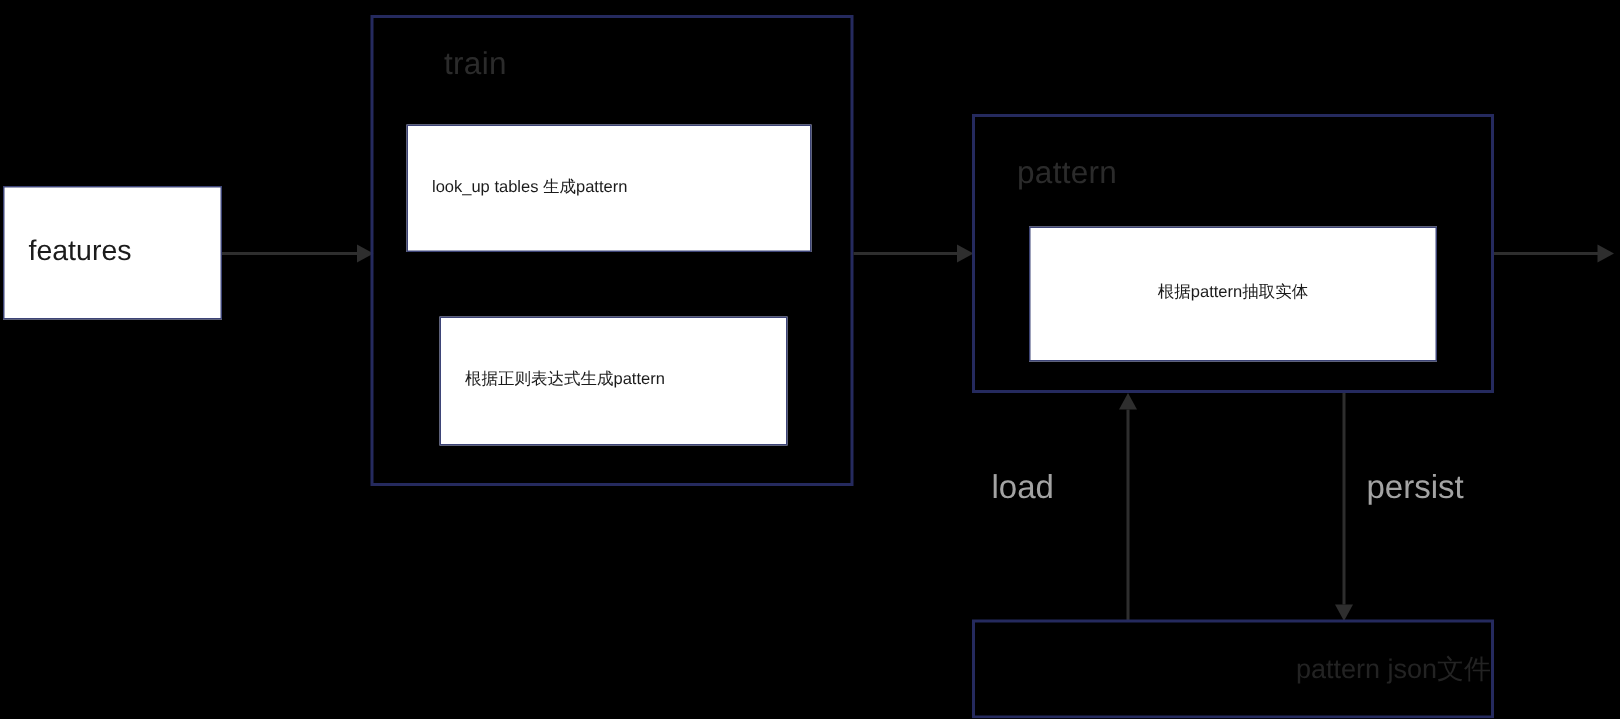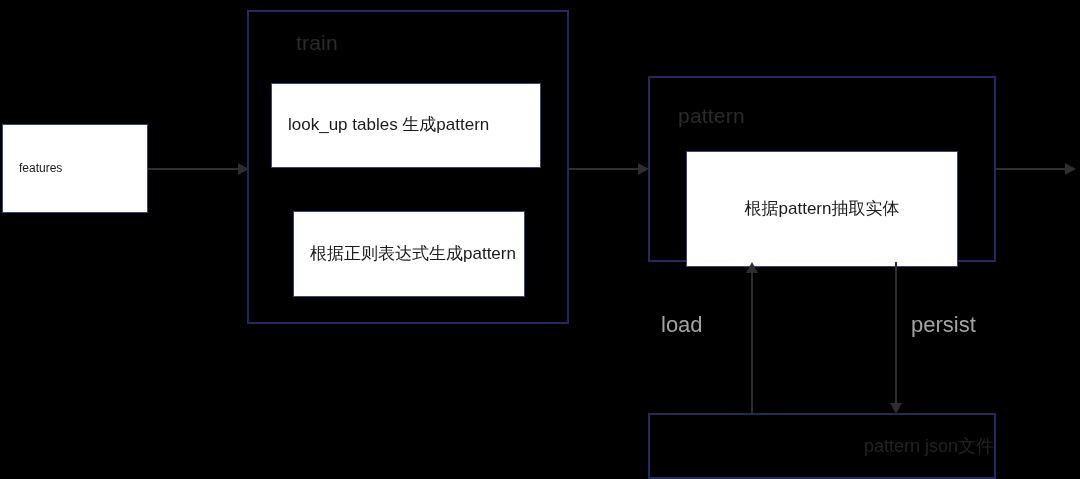--- a/index.html
+++ b/index.html
@@ -27,21 +27,21 @@
 
   
   .white-box {
     border: 1px solid #3d4477;
     background: #ffffff;
     display: flex;
     align-items: center;
   }
   .white-box .box-label {
     color: #1b1b1b;
-    font-size: 17px;
+    font-size: 11px;
     line-height: 1.2;
     white-space: nowrap;
   }
   .white-box.left .box-label { padding-left: 16px; }
   .white-box.center { justify-content: center; }
 
   
   .group-title {
     color: #2b2b2b;
     font-size: 21px;
@@ -91,21 +91,21 @@
     border-right: 6px solid transparent;
     border-top: 11px solid #2e2e2e;
   }
 </style>
 </head>
 <body>
 
 <div id="canvas">
 
   <div class="abs white-box left" style="left:2px; top:124px; width:146px; height:89px;">
-    <span class="box-label" style="font-size:12px;">features</span>
+    <span class="box-label" style="font-size:19px;">features</span>
   </div>
 
   <div class="abs hline" style="left:148px; top:168px; width:94px;"></div>
   <div class="abs arrow-right" style="left:238px; top:163px;"></div>
 
   <div class="abs container-box" style="left:247px; top:10px; width:322px; height:314px;"></div>
 
   <div class="abs group-title" style="left:296px; top:31px;">train</div>
 
   <div class="abs white-box left" style="left:271px; top:83px; width:270px; height:85px;">
@@ -116,21 +116,21 @@
     <span class="box-label">根据正则表达式生成pattern</span>
   </div>
 
   <div class="abs hline" style="left:569px; top:168px; width:73px;"></div>
   <div class="abs arrow-right" style="left:638px; top:163px;"></div>
 
   <div class="abs container-box" style="left:648px; top:76px; width:348px; height:186px;"></div>
 
   <div class="abs group-title" style="left:678px; top:104px;">pattern</div>
 
-  <div class="abs white-box center" style="left:686px; top:151px; width:272px; height:116px;">
+  <div class="abs white-box center" style="left:686px; top:151px; width:272px; height:90px;">
     <span class="box-label">根据pattern抽取实体</span>
   </div>
 
   <div class="abs hline" style="left:996px; top:168px; width:73px;"></div>
   <div class="abs arrow-right" style="left:1065px; top:163px;"></div>
 
   <div class="abs vline" style="left:751px; top:273px; height:141px;"></div>
   <div class="abs arrow-up" style="left:746px; top:262px;"></div>
   <div class="abs edge-label" style="left:661px; top:312px;">load</div>
 

